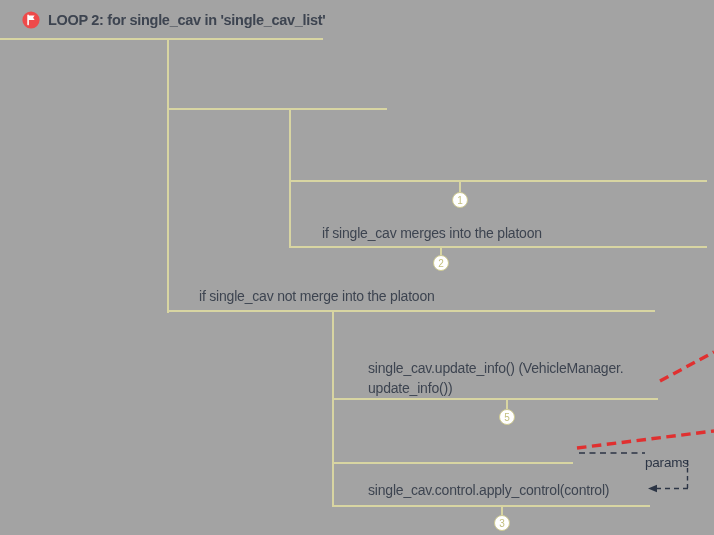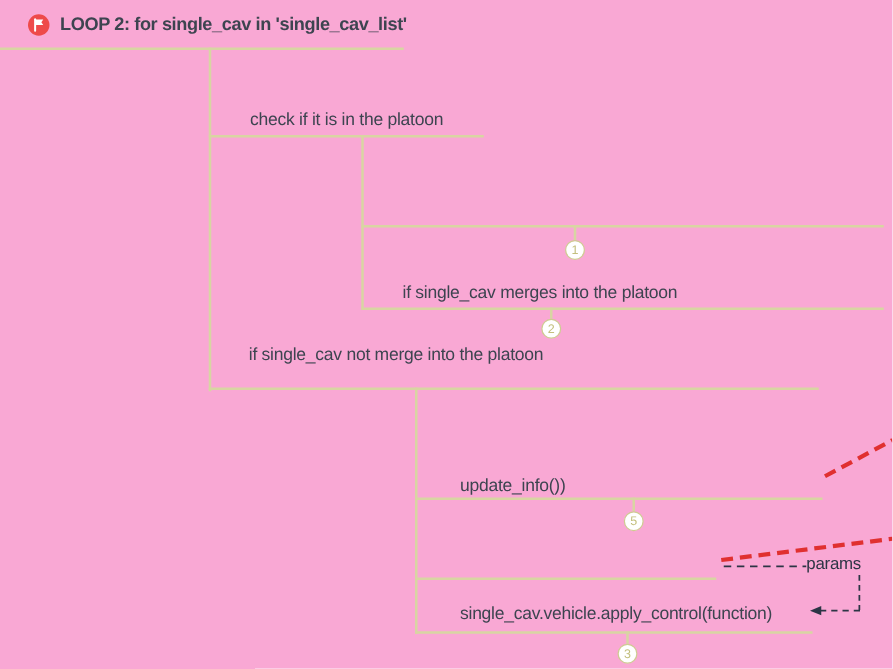--- a/index.html
+++ b/index.html
@@ -1,17 +1,17 @@
 <!DOCTYPE html>
 <html><head>
 <meta charset="utf-8">
 <style>
   html,body{margin:0;padding:0;background:#ffffff;}
   .canvas{
-    position:relative;width:714px;height:535px;background:#f9a8d4;overflow:hidden;
+    position:relative;width:714px;height:535px;background:#a3a3a3;overflow:hidden;
     font-family:"Liberation Sans","DejaVu Sans",sans-serif;
   }
   
   .h-line{position:absolute;height:2px;background:#d8d5a2;}
   .v-line{position:absolute;width:2px;background:#d8d5a2;}
   
   .topic{
     position:absolute;color:#3d4450;font-size:14px;line-height:20px;
     letter-spacing:-0.2px;white-space:nowrap;cursor:default;
   }
@@ -20,21 +20,21 @@
   
   .badge{
     position:absolute;width:16px;height:16px;border:1.5px solid #cfcb92;border-radius:50%;
     color:#c3bf7d;font-size:10px;line-height:16px;text-align:center;background:#fff;
     box-sizing:border-box;
   }
   .stub{position:absolute;width:2px;background:#d8d5a2;}
   
   .callout{
     position:absolute;color:#2c3545;font-size:13.5px;line-height:15px;
-    letter-spacing:-0.2px;white-space:nowrap;z-index:5;
+    letter-spacing:-0.2px;white-space:nowrap;z-index:5;margin-top:12px;
   }
   .overlay{position:absolute;left:0;top:0;z-index:4;pointer-events:none;}
 </style>
 </head>
 <body>
 
 <div class="canvas">
 
   <div class="h-line" style="left:0;top:38px;width:323px"></div>
   <div class="v-line" style="left:167px;top:38px;height:275px"></div>
@@ -52,41 +52,38 @@
     <span class="marker">
       <svg width="18" height="18" viewBox="0 0 18 18">
         <circle cx="9" cy="9" r="8.6" fill="#ee4a4a"></circle>
         <path d="M6.1 4.4 L6.1 13.6" stroke="#ffffff" stroke-width="1.6" stroke-linecap="round"></path>
         <path d="M6.1 4.6 L12.6 4.6 L11.1 6.8 L12.6 9.0 L6.1 9.0 Z" fill="#ffffff"></path>
       </svg>
     </span>
     <span>LOOP 2: for single_cav in 'single_cav_list'</span>
   </div>
 
-  <div class="topic" style="left:200px;top:85px">
-    <span>check if it is in the platoon</span>
-  </div>
 
 
   <div class="topic" style="left:322px;top:223px">
     <span>if single_cav merges into the platoon</span>
   </div>
 
-  <div class="topic" style="left:199px;top:273px">
+  <div class="topic" style="left:199px;top:286px">
     <span>if single_cav not merge into the platoon</span>
   </div>
 
   <div class="topic" style="left:368px;top:358px">
-    <br>
+    <span>single_cav.update_info() (VehicleManager.</span><br>
     <span>update_info())</span>
   </div>
 
 
   <div class="topic" style="left:368px;top:480px">
-    <span>single_cav.vehicle.apply_control(function)</span>
+    <span>single_cav.control.apply_control(control)</span>
   </div>
 
   <div class="stub" style="left:459px;top:180px;height:12px"></div>
   <div class="badge" style="left:452px;top:192px">1</div>
 
   <div class="stub" style="left:440px;top:246px;height:9px"></div>
   <div class="badge" style="left:433px;top:255px">2</div>
 
   <div class="stub" style="left:506px;top:398px;height:11px"></div>
   <div class="badge" style="left:499px;top:409px">5</div>

